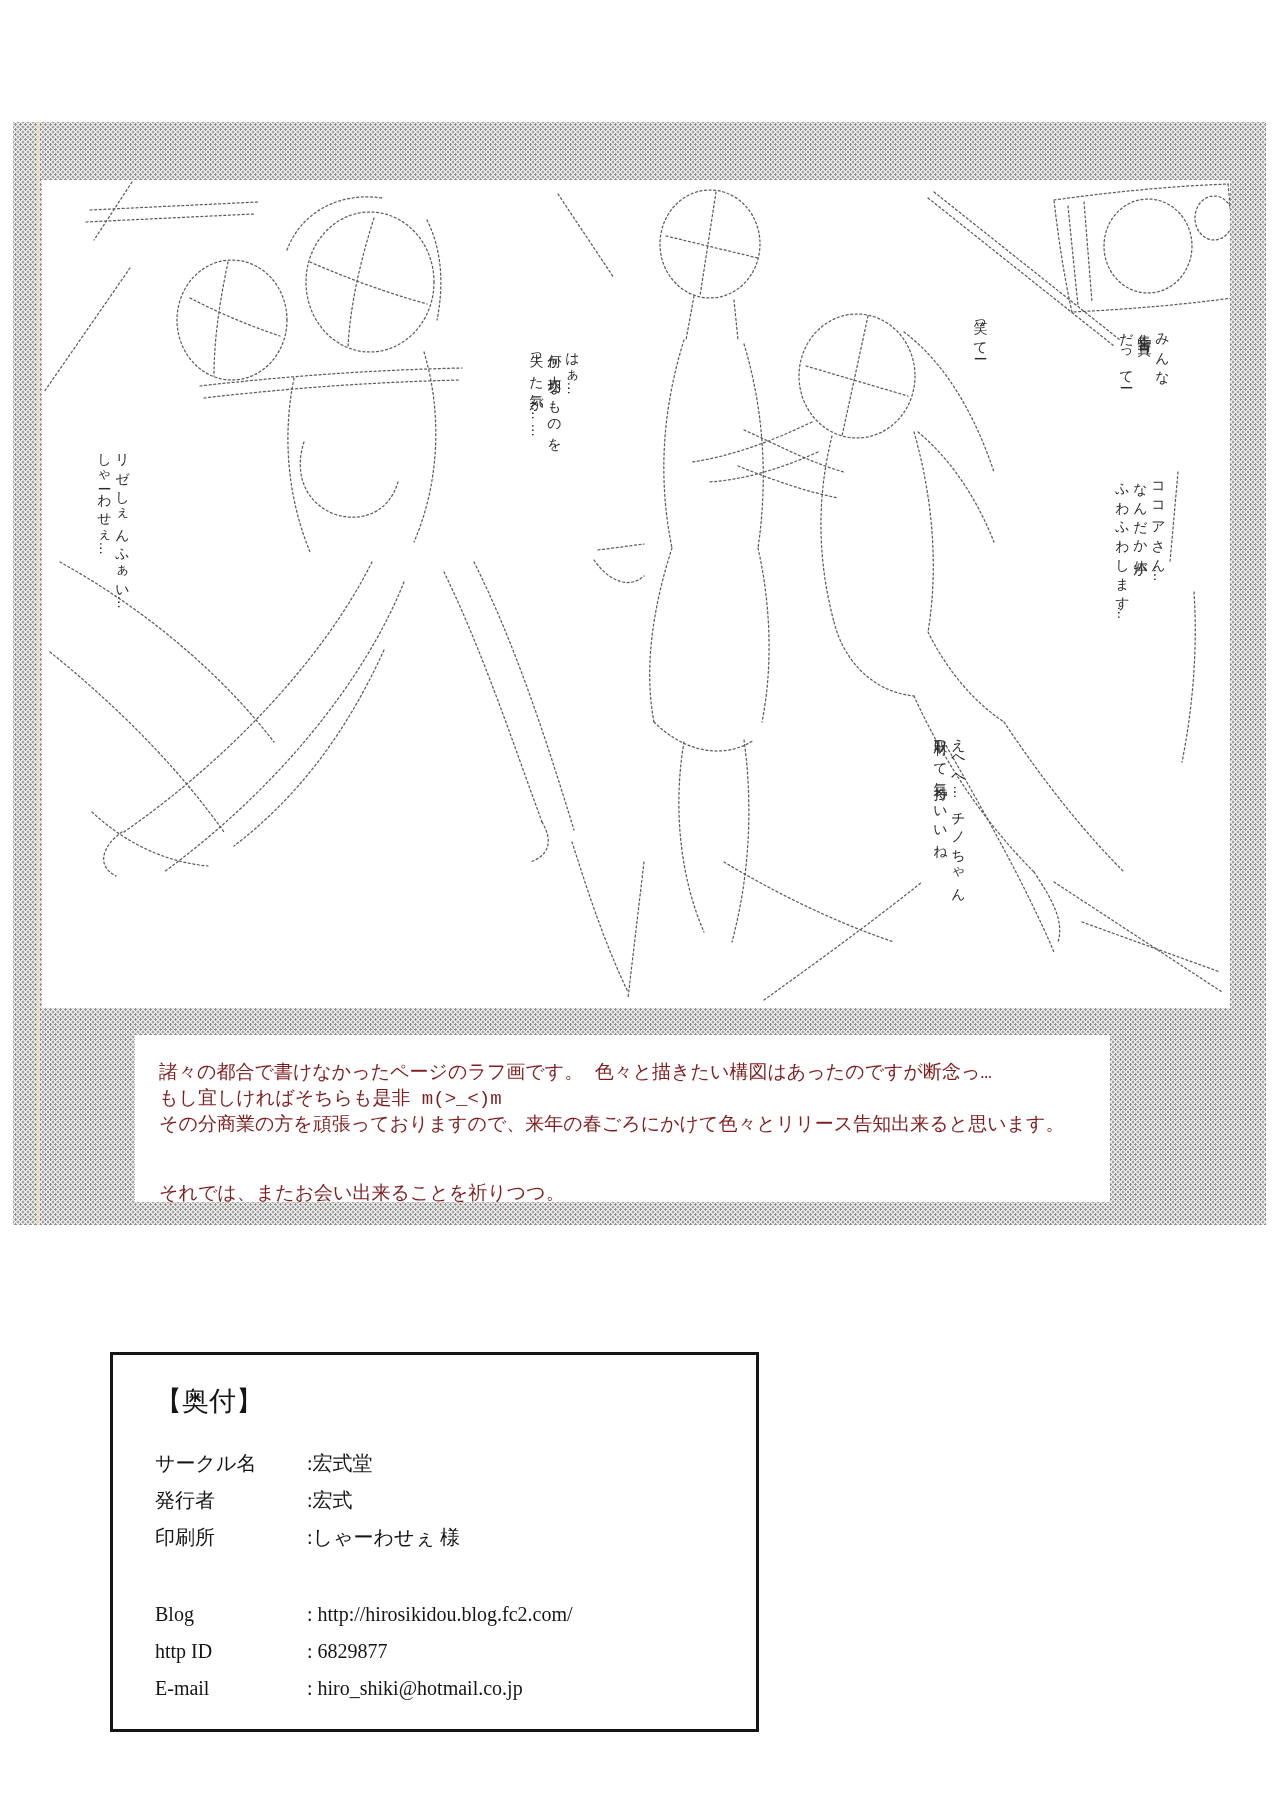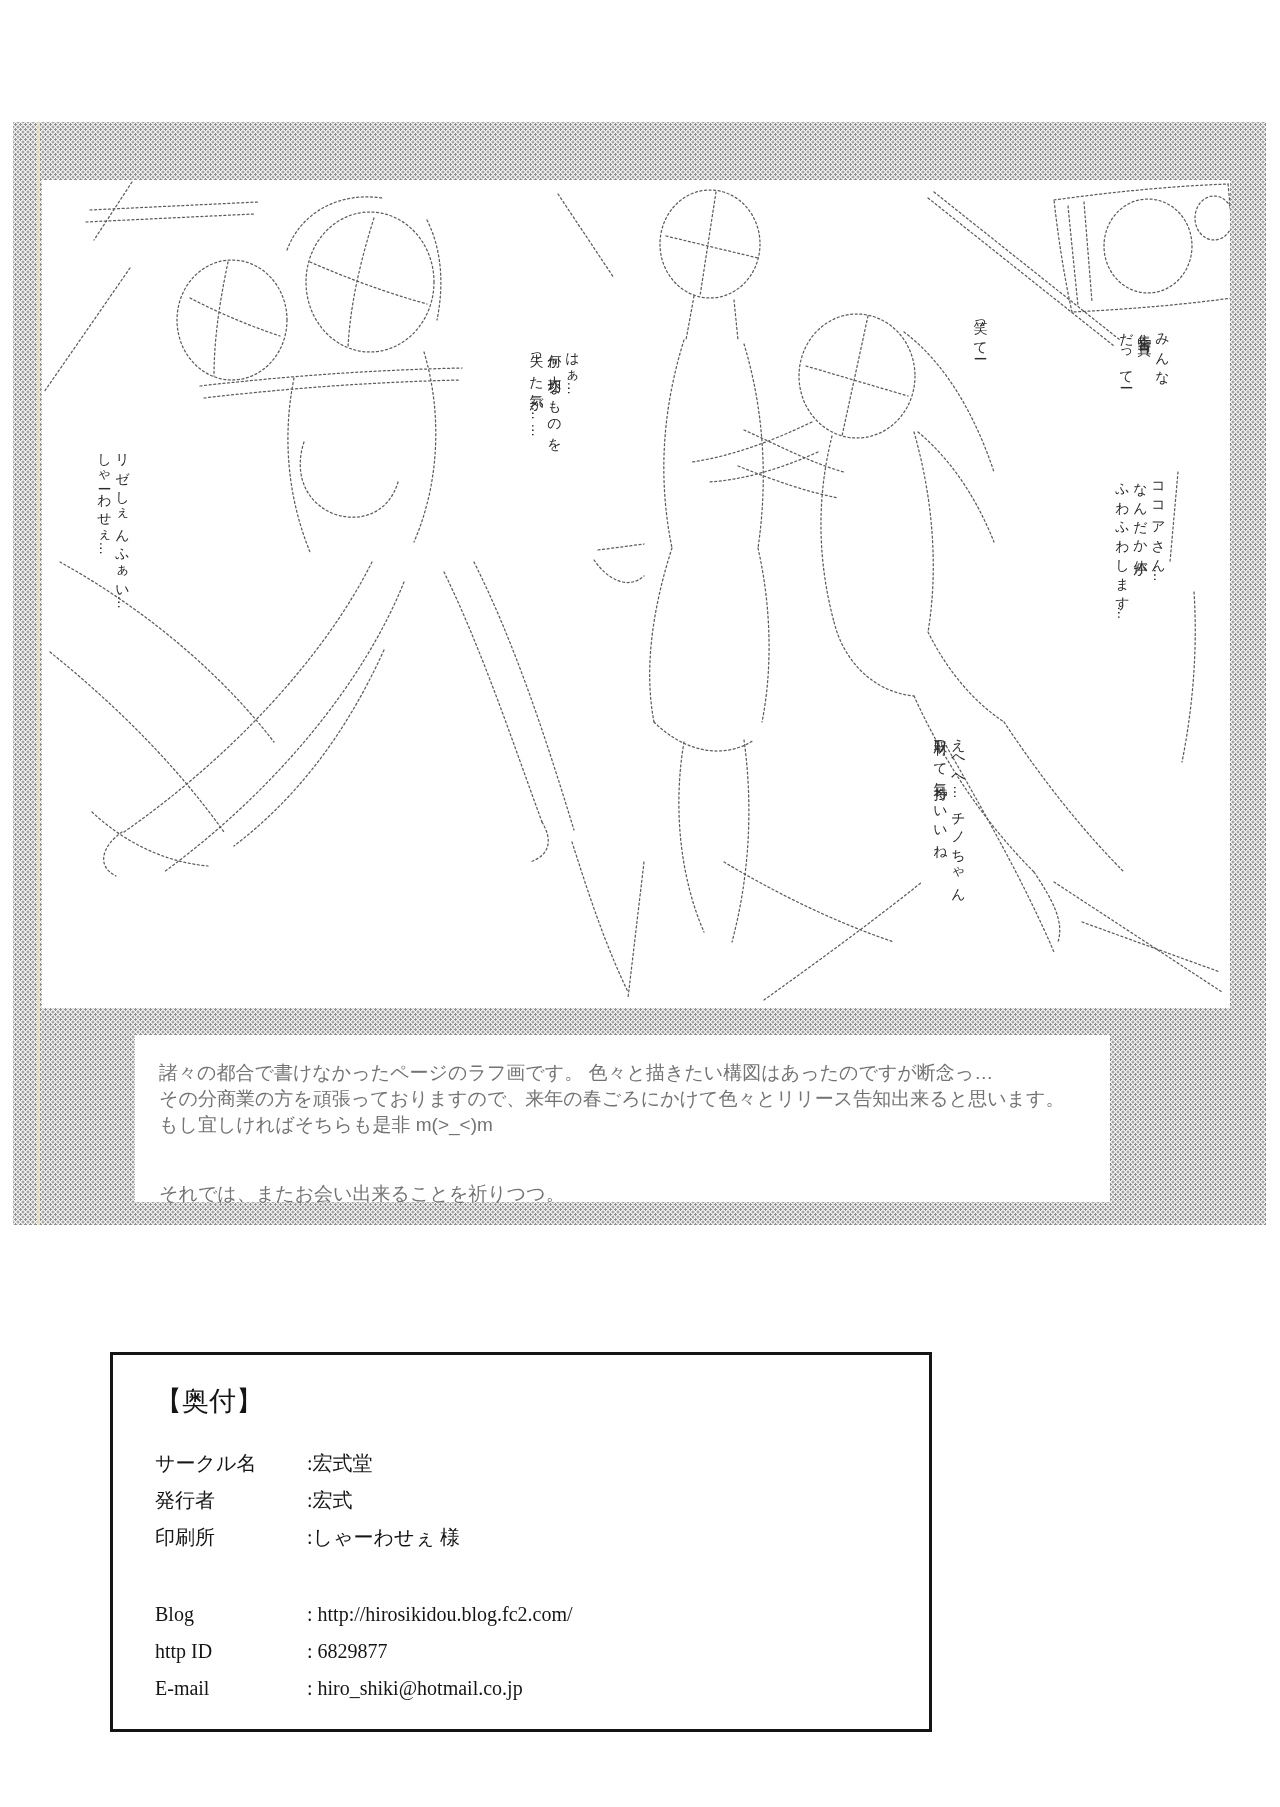--- a/index.html
+++ b/index.html
@@ -37,25 +37,25 @@
     white-space:pre-line;
     font-size:14px; line-height:18px; letter-spacing:3px;
     color:#2b2b2b;
   }
   .afterword-box {
     position:absolute; left:122px; top:913px; width:975px; height:167px;
     background:#ffffff; box-sizing:border-box;
     padding:25px 0 0 24px;
   }
   .afterword-box .line {
-    font-size:19px; line-height:26px; color:#737373; white-space:nowrap;
+    font-size:19px; line-height:26px; color:#7f1d1d; white-space:nowrap;font-family:Liberation Mono, monospace;
   }
   .afterword-box .para2 { margin-top:43px; }
   .colophon-box {
-    position:absolute; left:110px; top:1352px; width:822px; height:380px;
+    position:absolute; left:110px; top:1352px; width:649px; height:380px;
     box-sizing:border-box; border:3px solid #151515; background:#ffffff;
     padding:28px 0 0 42px;
     font-family:"Liberation Serif", serif; color:#151515;
   }
   .colophon-title { font-size:27px; }
   .colophon-rows { margin-top:26px; }
   .crow { display:flex; font-size:20px; line-height:37px; }
   .crow .clabel { width:152px; flex:none; }
   .crow.first-contact { margin-top:40px; }
 </style>
@@ -170,22 +170,22 @@
       <div class="vtext" style="left:1072px; top:293px;">ココアさん…
 なんだか体が
 ふわふわします…</div>
       <div class="vtext" style="left:890px; top:548px;">えへへ…チノちゃん
 取材って気持ちいいね</div>
     </div>
 
     <div class="afterword-box">
       <div class="para1">
         <div class="line">諸々の都合で書けなかったページのラフ画です。 色々と描きたい構図はあったのですが断念っ…</div>
+        <div class="line">もし宜しければそちらも是非  m(&gt;_&lt;)m</div>
         <div class="line">その分商業の方を頑張っておりますので、来年の春ごろにかけて色々とリリース告知出来ると思います。</div>
-        <div class="line">もし宜しければそちらも是非  m(&gt;_&lt;)m</div>
       </div>
       <div class="para2">
         <div class="line">それでは、またお会い出来ることを祈りつつ。</div>
       </div>
     </div>
   </div>
 
   <div class="colophon-box">
     <div class="colophon-title">【奥付】</div>
     <div class="colophon-rows">

